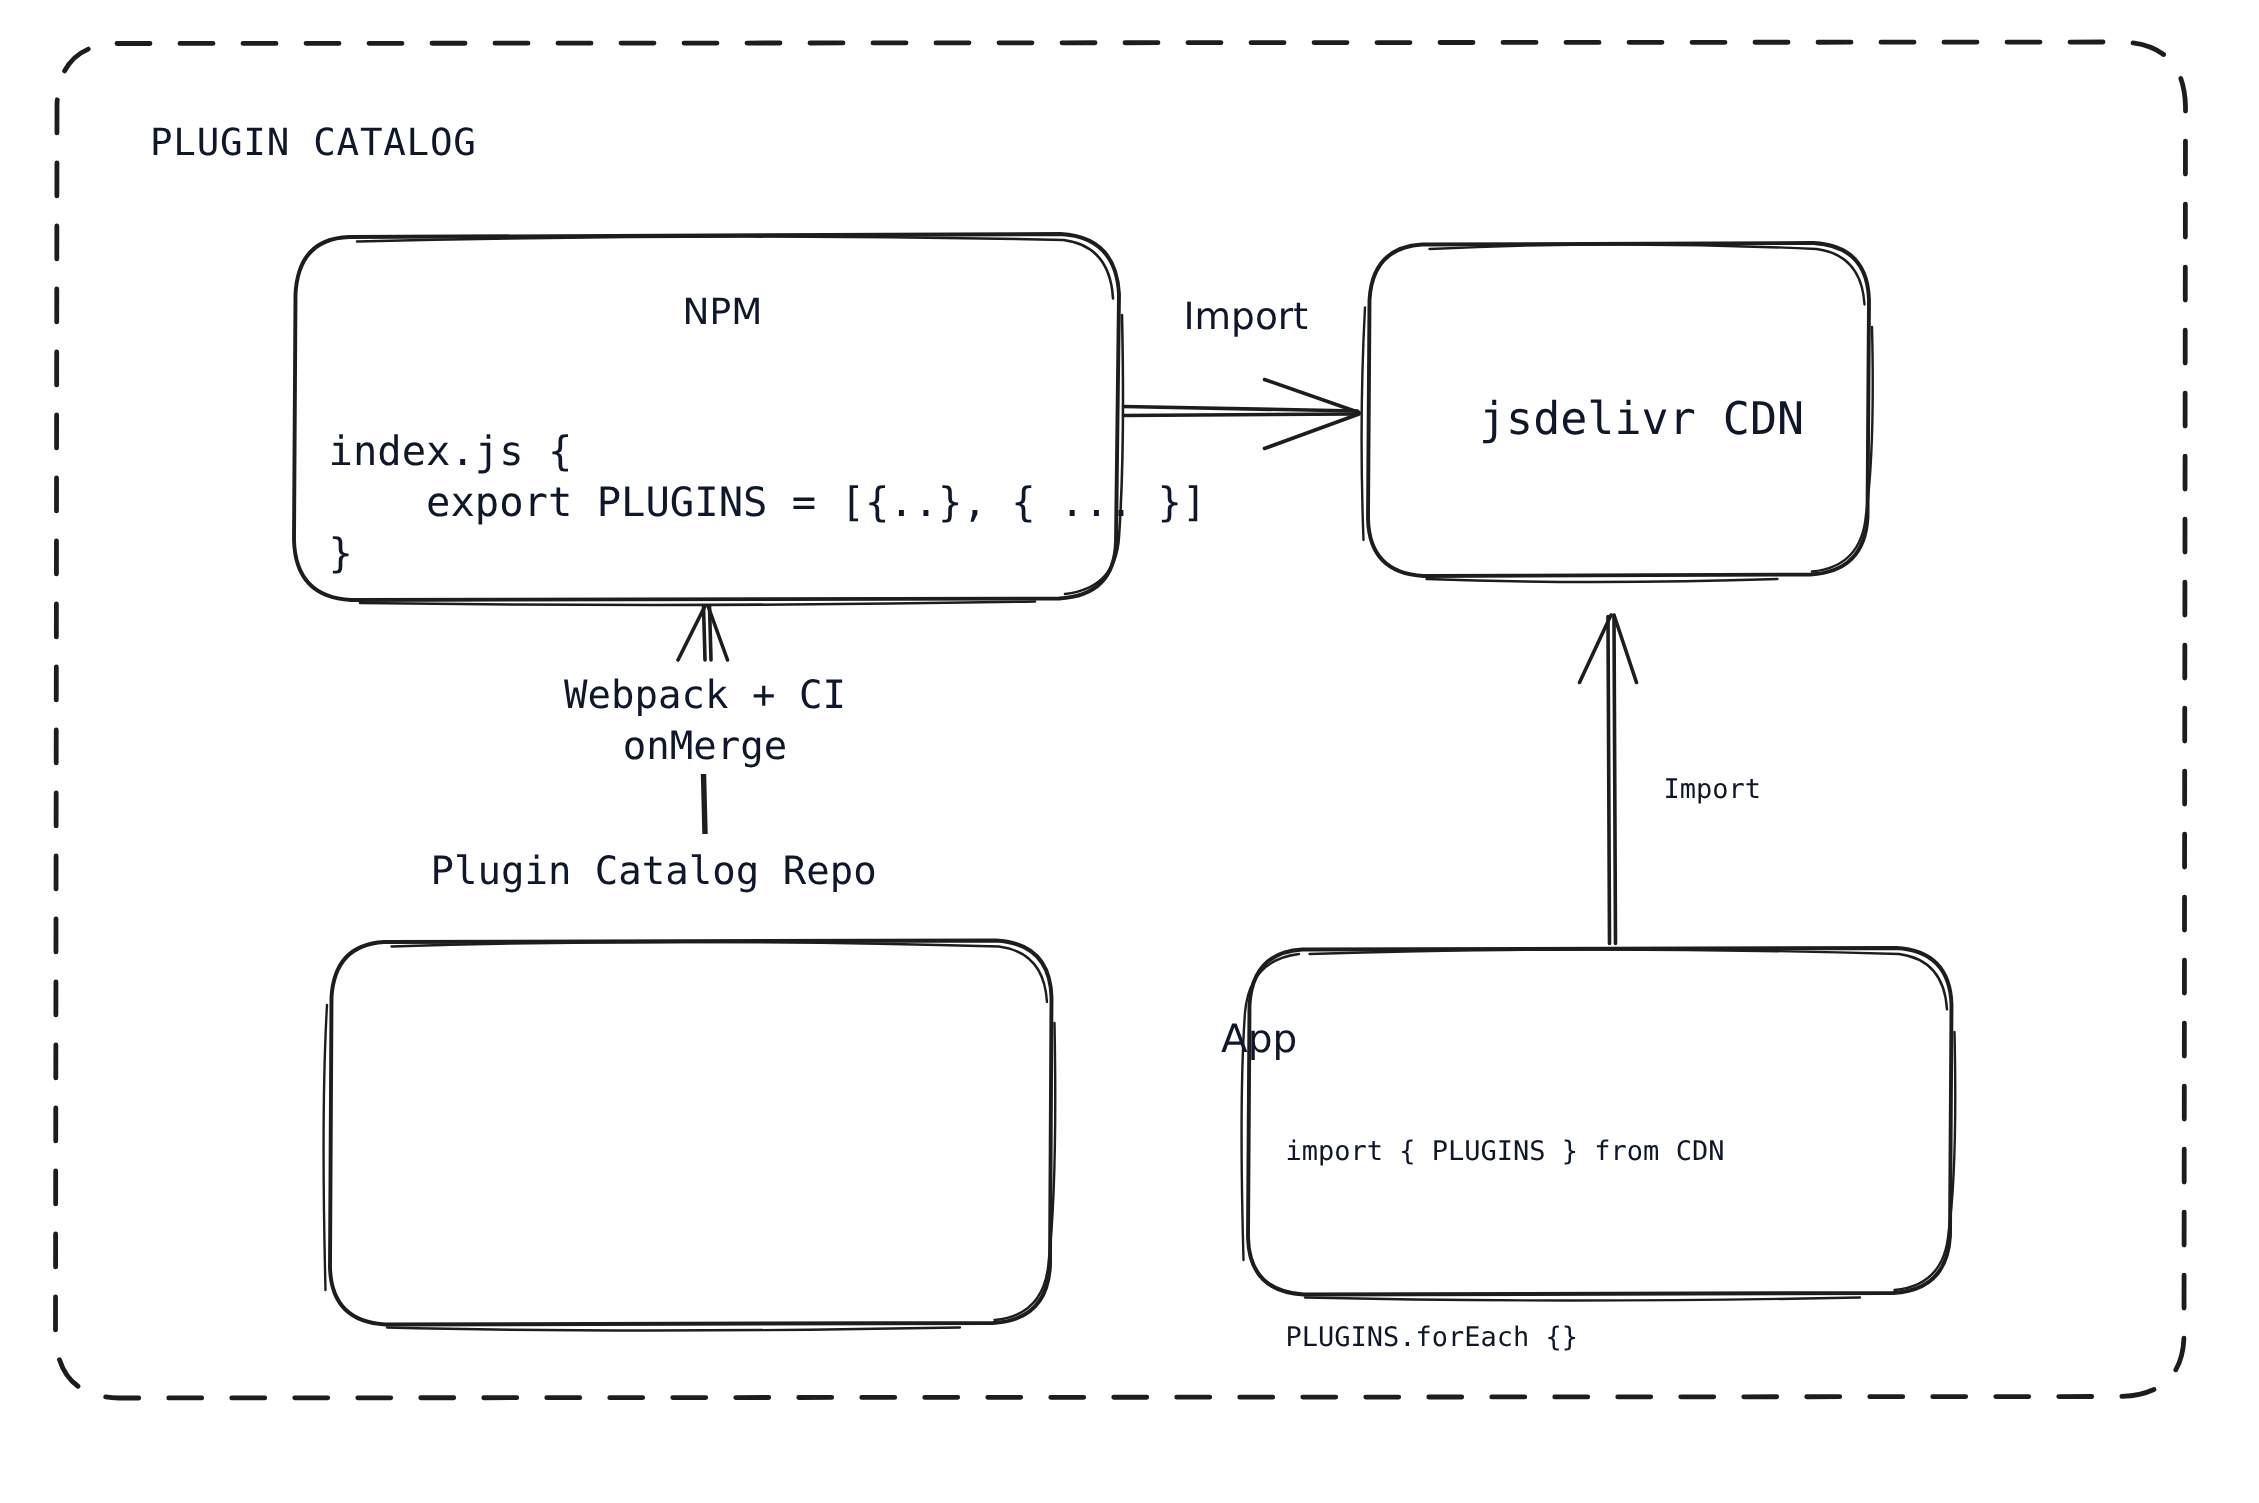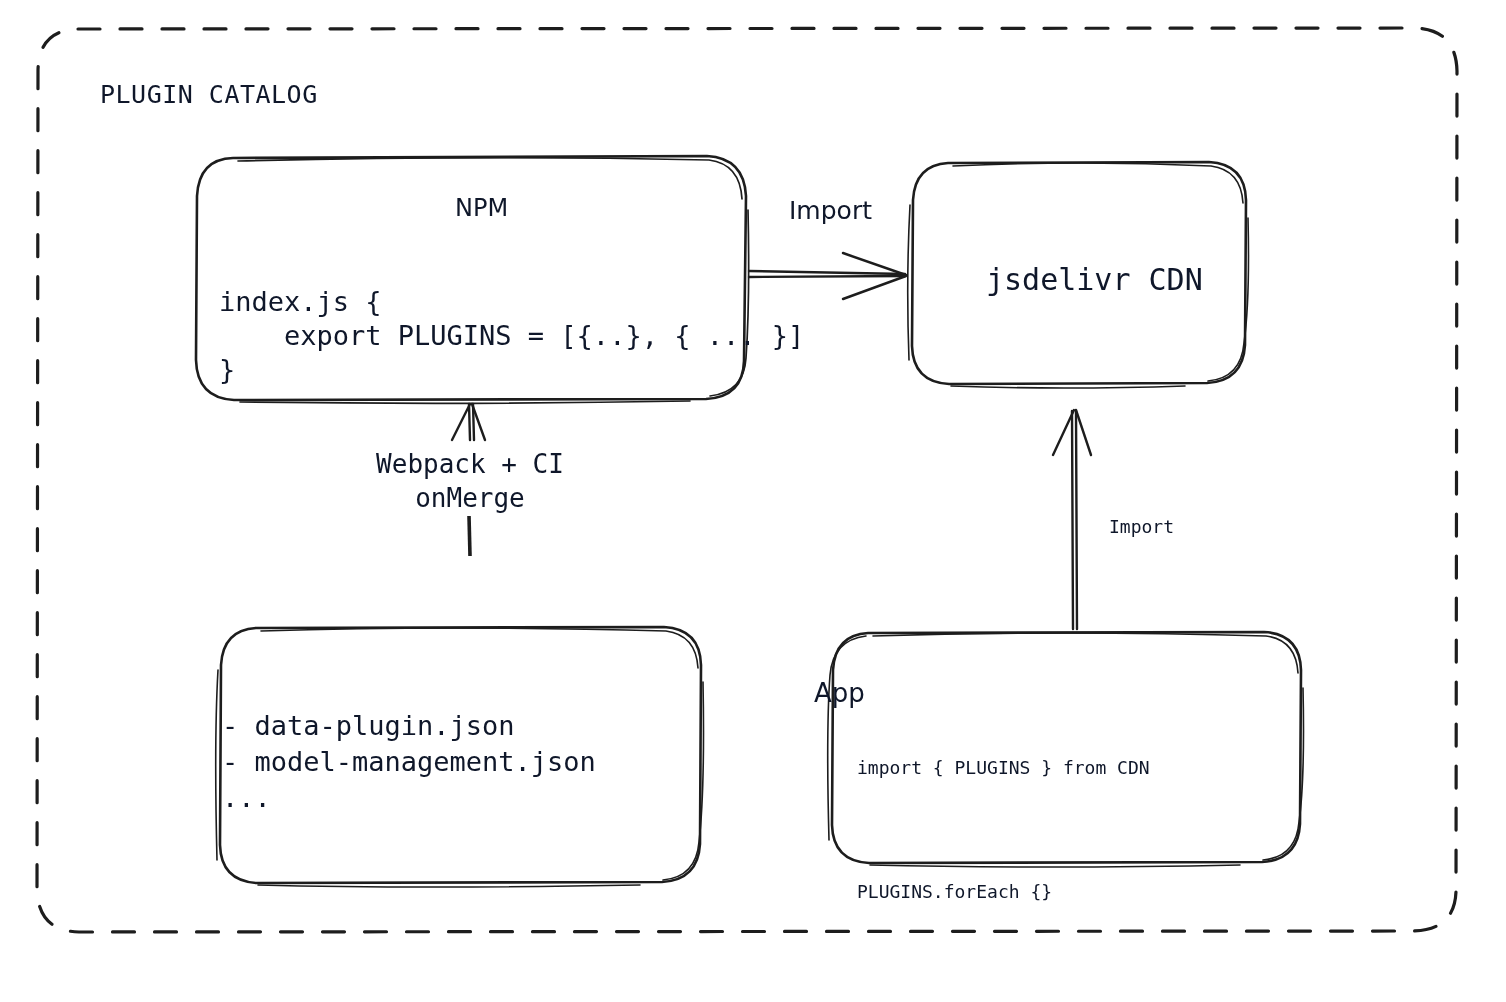--- a/index.html
+++ b/index.html
@@ -204,24 +204,22 @@
     export PLUGINS = [{..}, { ... }]
 }</div>
 
     <div class="lbl mono" id="cdn-title">jsdelivr CDN</div>
 
     <div class="lbl sans" id="cache-label">Import</div>
 
     <div class="lbl mono" id="webpack-label">Webpack + CI
 onMerge</div>
 
-
-    <div class="lbl mono" id="repo-list">- data-plugin.json
-- model-management.json
-...</div>
+    <div class="lbl mono" id="repo-caption">Plugin Catalog Repo</div>
+
 
     <div class="lbl sans" id="app-title">App</div>
 
     <div class="lbl mono" id="app-code">import { PLUGINS } from CDN
 
 PLUGINS.forEach {}</div>
 
     <div class="lbl mono" id="import-label">Import</div>
 
   </div>

